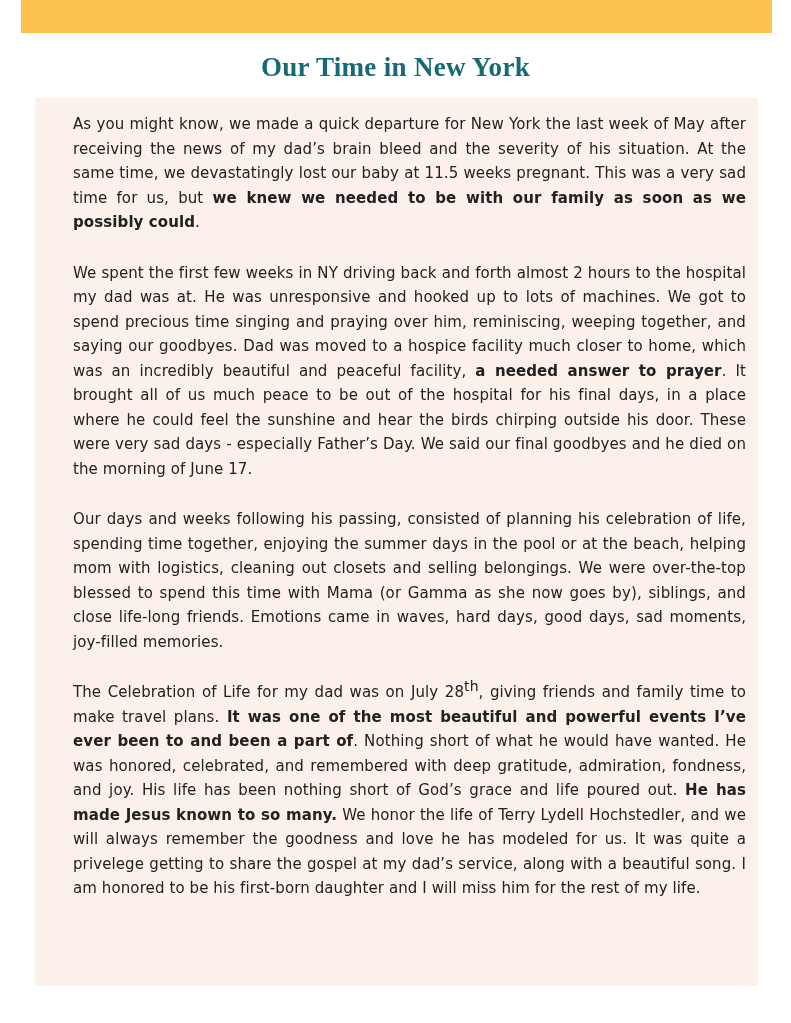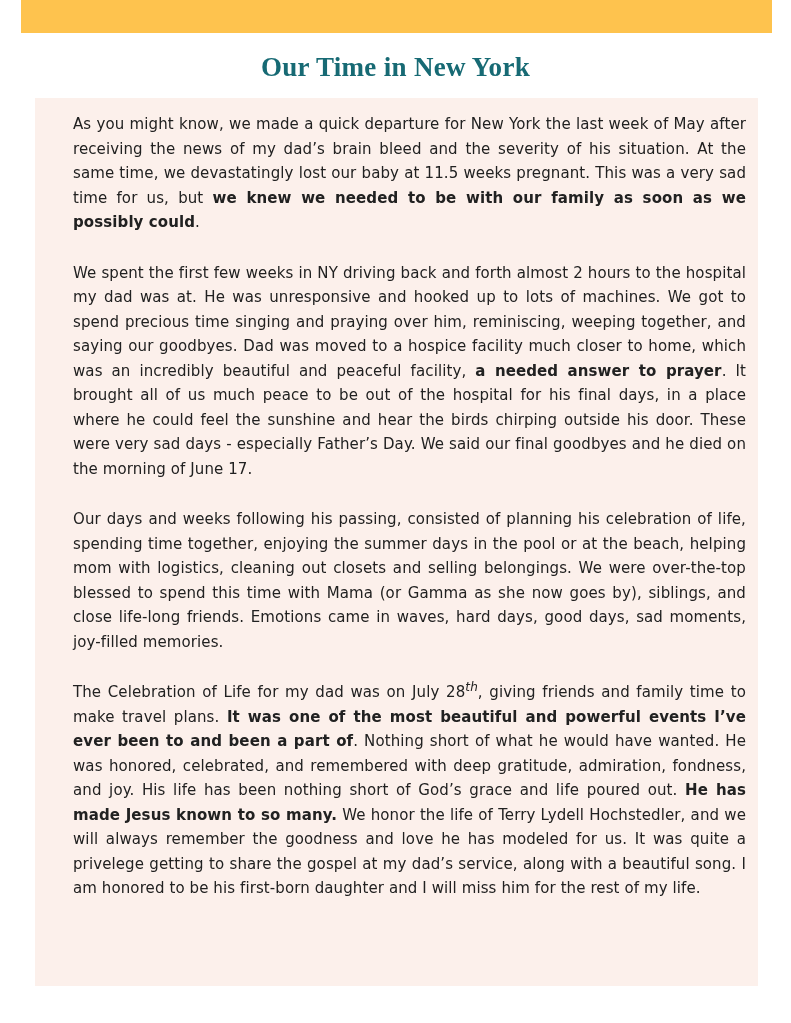--- a/index.html
+++ b/index.html
@@ -45,24 +45,23 @@
     color: var(--text, #212121);
     text-align: justify;
   }
   .content-panel p:last-child {
     margin-bottom: 0;
   }
   .content-panel strong {
     font-weight: 700;
   }
   .content-panel sup {
-    font-size: 12px;
+    font-size: 14px;
     line-height: 0;
     vertical-align: super;
-    font-style: italic;
   }
 </style>
 </head>
 <body>
 
 <div class="header-bar"></div>
 
 <h1 class="page-title">Our Time in New York</h1>
 
 <main class="content-panel">

